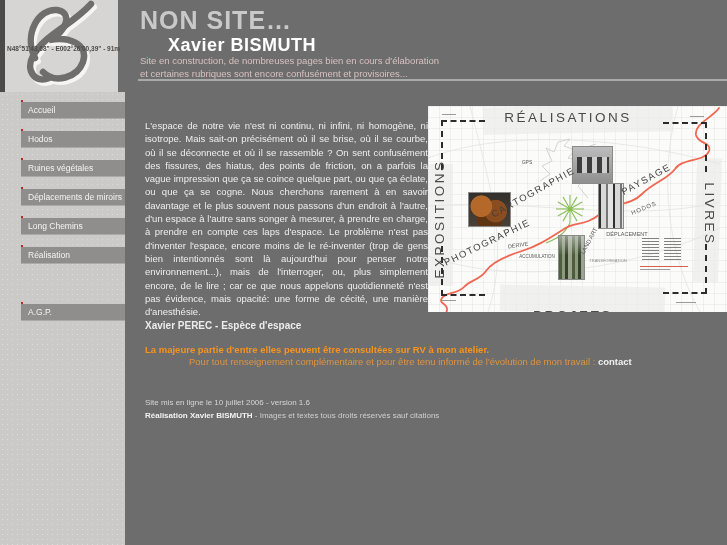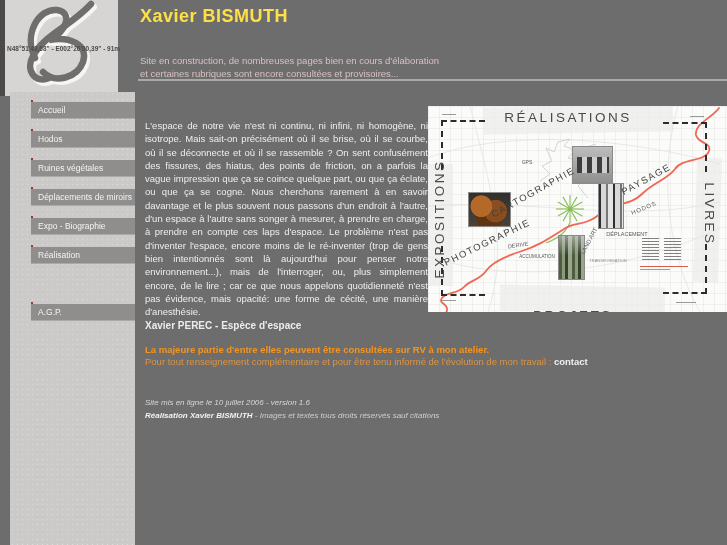--- a/index.html
+++ b/index.html
@@ -4,33 +4,33 @@
 <style>
   html,body{margin:0;padding:0;background:#555;}
   #page{position:relative;width:727px;height:545px;background:#6d6d6d;overflow:hidden;
         font-family:"Liberation Sans",sans-serif;}
   
   #corner-dark{position:absolute;left:0;top:0;width:5px;height:96px;background:#4a4a4a;}
   #logo-box{position:absolute;left:5px;top:0;width:113px;height:96px;background:#d6d5d3;}
   #logo-box svg{position:absolute;left:0;top:0;}
   #logo-coords{position:absolute;left:2px;top:45px;font-size:6.5px;font-weight:bold;color:#4b4b4b;
                letter-spacing:0;white-space:nowrap;}
-  #sidebar{position:absolute;left:10px;top:92px;width:125px;height:453px;background:#cbcac8;
+  #sidebar{position:absolute;left:0;top:92px;width:125px;height:453px;background:#cbcac8;
            background-image:radial-gradient(rgba(255,255,255,.35) .5px,transparent .6px);
            background-size:5px 5px;}
   #menu{position:absolute;left:21px;top:10px;width:104px;}
   .menu-item{position:relative;height:17px;line-height:17px;margin-bottom:12px;background:#8f8e8c;
              color:#f4f4f4;font-size:8.5px;padding-left:7px;box-sizing:border-box;cursor:pointer;
              box-shadow:0 -1px 0 rgba(255,255,255,.25) inset;}
   .menu-item .red-marker{position:absolute;left:0;top:-2px;width:2px;height:2px;background:#a63326;}
   .menu-item.gap{margin-top:40px;}
   
   #header{position:absolute;left:140px;top:6px;}
   #page-title{font-size:25px;font-weight:bold;color:#c9c9c9;letter-spacing:1px;}
-  #page-subtitle{font-size:18px;font-weight:bold;color:#fde047;margin-top:0px;letter-spacing:.5px;}
+  #page-subtitle{font-size:18px;font-weight:bold;color:#ffffff;margin-top:0px;letter-spacing:.5px;margin-left:28px;}
   #intro{position:absolute;left:140px;top:54px;font-size:9.5px;color:#d9c1c1;line-height:13px;}
   #divider{position:absolute;left:138px;top:79px;width:589px;height:2px;background:#a9a9a9;}
   
   #quote-block{position:absolute;left:145px;top:119px;width:283px;color:#eeeeee;font-size:9.5px;
                line-height:13.3px;text-align:justify;}
   #quote-attribution{font-weight:bold;font-size:10px;margin-top:1px;color:#ececec;}
   
   #map-box{position:absolute;left:428px;top:106px;width:336px;height:206px;background:#fbfbfa;
            overflow:hidden;cursor:pointer;
            background-image:linear-gradient(rgba(100,100,100,.07) 1px,transparent 1px),
@@ -68,24 +68,24 @@
   .micro-line{position:absolute;background:#9a9a9a;}
   .legend-col{position:absolute;width:17px;height:23px;
       background:repeating-linear-gradient(to bottom,#818181 0 1px,transparent 1px 3px);}
   #legend-col-1{left:214px;top:132px;}
   #legend-col-2{left:236px;top:132px;}
   #legend-redline{position:absolute;left:212px;top:160px;width:48px;height:1px;background:#d4604e;}
   #legend-grayline{position:absolute;left:212px;top:163px;width:30px;height:1px;background:#9a9a9a;}
   
   #notice{position:absolute;left:145px;top:344px;width:578px;}
   .notice-bold{font-size:9.5px;font-weight:bold;color:#f7941d;line-height:11.2px;}
-  #notice-info{font-size:9.5px;color:#de9440;line-height:11.2px;margin-top:1px;}
+  #notice-info{font-size:9.5px;color:#de9440;line-height:11.2px;margin-top:1px;margin-left:44px;}
   #contact-link{color:#f0f0f0;font-weight:bold;cursor:pointer;}
   
-  #footer{position:absolute;left:145px;top:398px;font-style:italic;}
+  #footer{position:absolute;left:145px;top:398px;}
   #footer-line1{font-size:8px;color:#d6d6d6;}
   #footer-line2{font-size:8px;color:#cfcfcf;margin-top:4px;}
   #footer-credit-bold{font-weight:bold;color:#f2f2f2;}
 </style>
 </head>
 <body>
 
 <div id="page">
 
   <div id="corner-dark"></div>
@@ -119,39 +119,40 @@
       <div class="menu-item">
         <span class="red-marker"></span>
         <span>Ruines végétales</span>
       </div>
       <div class="menu-item">
         <span class="red-marker"></span>
         <span>Déplacements de miroirs</span>
       </div>
       <div class="menu-item">
         <span class="red-marker"></span>
-        <span>Expo - Biographie</span>
+        <span>Long Chemins</span>
       </div>
       <div class="menu-item">
         <span class="red-marker"></span>
         <span>Réalisation</span>
       </div>
       <div class="menu-item gap">
         <span class="red-marker"></span>
         <span>A.G.P.</span>
       </div>
     </div>
   </div>
 
   <div id="header">
+    <div id="page-title">NON SITE…</div>
     <div id="page-subtitle">Xavier BISMUTH</div>
   </div>
   <div id="intro">
     <div>Site en construction, de nombreuses pages bien en cours d'élaboration</div>
-    <div>et certaines rubriques sont encore consultées et provisoires...</div>
+    <div>et certaines rubriques sont encore confusément et provisoires...</div>
   </div>
   <div id="divider"></div>
 
   <div id="quote-block">
     <span>L'espace de notre vie n'est ni continu, ni infini, ni homogène, ni isotrope. Mais sait-on précisément où il se brise, où il se courbe, où il se déconnecte et où il se rassemble ? On sent confusément des fissures, des hiatus, des points de friction, on a parfois la vague impression que ça se coince quelque part, ou que ça éclate, ou que ça se cogne. Nous cherchons rarement à en savoir davantage et le plus souvent nous passons d'un endroit à l'autre, d'un espace à l'autre sans songer à mesurer, à prendre en charge, à prendre en compte ces laps d'espace. Le problème n'est pas d'inventer l'espace, encore moins de le ré-inventer (trop de gens bien intentionnés sont là aujourd'hui pour penser notre environnement...), mais de l'interroger, ou, plus simplement encore, de le lire ; car ce que nous appelons quotidienneté n'est pas évidence, mais opacité: une forme de cécité, une manière d'anesthésie.</span>
     <div id="quote-attribution">Xavier PEREC - Espèce d'espace</div>
   </div>
 
   <div id="map-box">
     <div id="shade-top" class="map-shade"></div>

